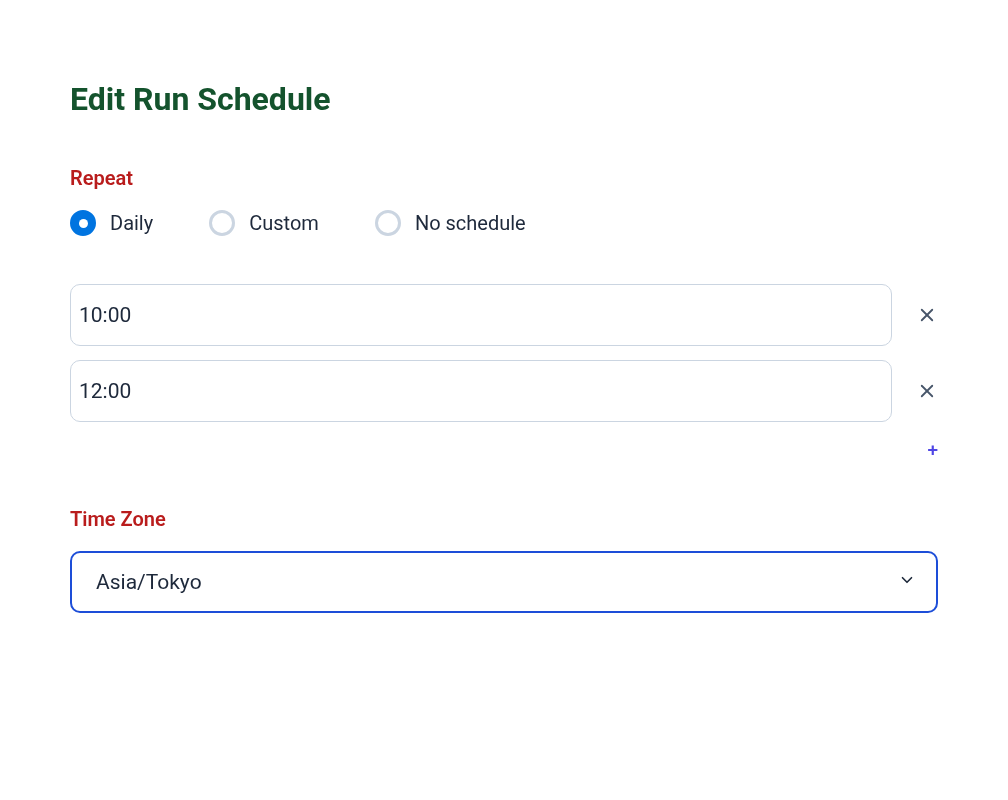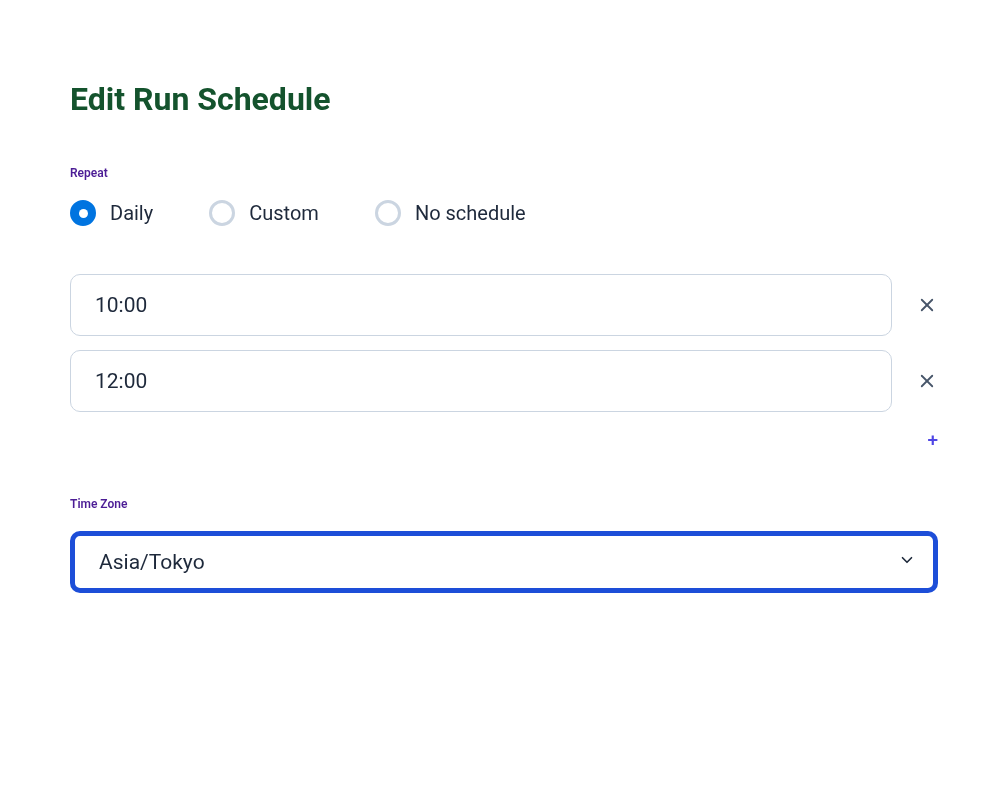--- a/index.html
+++ b/index.html
@@ -15,23 +15,23 @@
       height: 800px;
       padding: 80px 70px 40px 70px;
     }
     .page-title {
       font-size: 32px;
       font-weight: 700;
       color: #14532d;
       margin-bottom: 48px;
     }
     .field-label {
-      font-size: 12px;
+      font-size: 20px;
       font-weight: 600;
-      color: #4c1d95;
+      color: #b91c1c;
       margin-bottom: 20px;
     }
     .radio-group {
       display: flex;
       align-items: flex-start;
       gap: 56px;
       margin-bottom: 48px;
     }
     .radio-option {
       display: flex;
@@ -75,21 +75,21 @@
       display: flex;
       align-items: center;
       gap: 24px;
       margin-bottom: 14px;
     }
     .time-input {
       flex: 1;
       height: 62px;
       border: 1px solid #cbd5e1;
       border-radius: 10px;
-      padding: 0 24px;
+      padding: 0 8px;
       font-size: 21px;
       color: #1e293b;
       background: #fff;
       font-family: inherit;
       outline: none;
     }
     .remove-btn {
       width: 22px;
       height: 22px;
       display: flex;
@@ -130,21 +130,21 @@
     }
     .timezone-section {
     }
     .select-wrap {
       position: relative;
       width: 100%;
     }
     .select-input {
       width: 100%;
       height: 62px;
-      border: 5px solid #1d4ed8;
+      border: 2px solid #1d4ed8;
       border-radius: 10px;
       padding: 0 52px 0 24px;
       font-size: 21px;
       color: #1e293b;
       background: #fff;
       font-family: inherit;
       outline: none;
       appearance: none;
       cursor: pointer;
       text-align: center;

